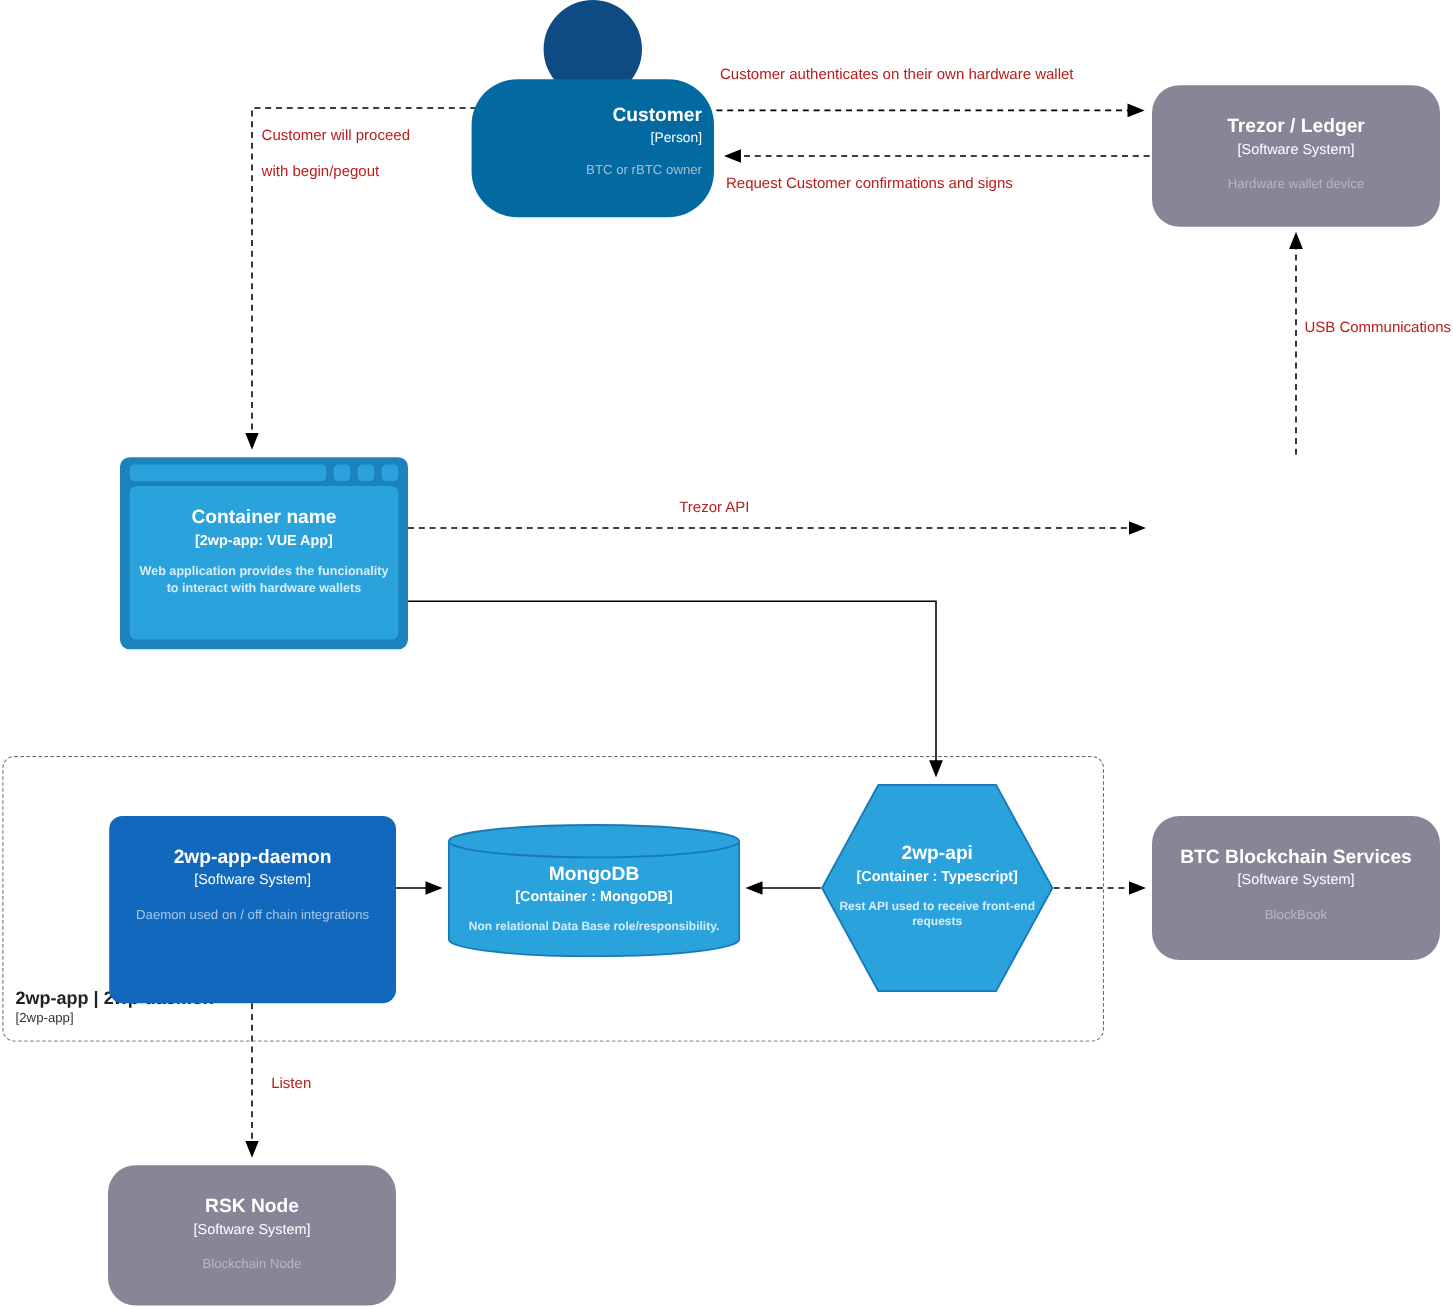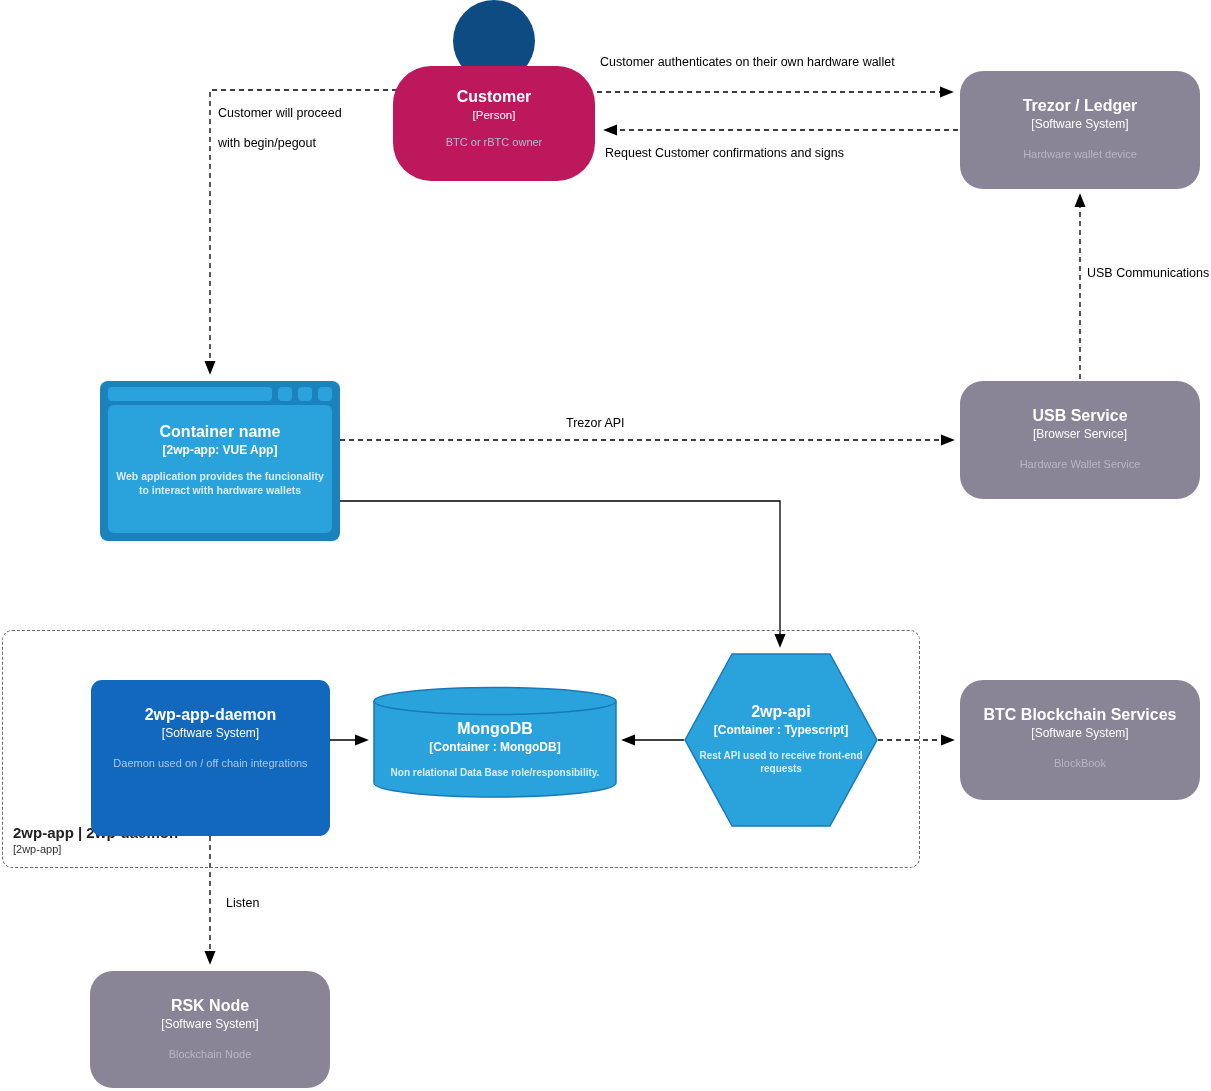--- a/index.html
+++ b/index.html
@@ -10,21 +10,21 @@
   
   .node{position:absolute;box-sizing:border-box;display:block;text-align:center;color:#fff;}
   .node .title{display:block;font-weight:bold;font-size:16px;line-height:1.15;}
   .node .type{display:block;font-size:12px;line-height:1.25;margin-top:2px;}
   .node .desc{display:block;font-size:11px;line-height:1.3;margin-top:15px;}
   
   .gray{background:#8a8497;border-radius:23px;padding:26px 8px 0 8px;}
   .gray .desc{color:#bab5c5;}
   
   .person-head{position:absolute;left:453px;top:0px;width:82px;height:82px;border-radius:50%;background:#0d4b82;}
-  .person-body{left:393px;top:66px;width:202px;height:115px;background:#be185d;border-radius:38px;padding:22px 10px 0 10px;}
+  .person-body{left:393px;top:66px;width:202px;height:115px;background:#0369a1;border-radius:38px;padding:22px 10px 0 10px;text-align:right;}
   .person-body .type{font-size:11.5px;}
   .person-body .desc{color:#a9bdd3;margin-top:12px;}
   
   .blue{background:#1168bd;border-radius:11px;padding:26px 8px 0 8px;}
   .blue .desc{color:#a6c8e8;}
   
   #browser{left:100px;top:381px;width:240px;height:160px;background:#1b82be;border-radius:8px;padding:0;}
   #browser .bar{position:absolute;left:8px;right:8px;top:6px;height:14px;display:flex;gap:6px;}
   #browser .addr{flex:1;background:#2aa2dc;border-radius:4px;}
   #browser .wbtn{width:14px;height:14px;background:#2aa2dc;border-radius:4px;}
@@ -40,21 +40,21 @@
   #mongo{left:373px;top:686px;width:244px;height:112px;}
   #mongo .stack{padding-top:34px;}
   #hex{left:684px;top:653px;width:194px;height:174px;}
   #hex .stack{padding-top:50px;}
   
   #boundary{position:absolute;left:2px;top:630px;width:918px;height:238px;border:1px dashed #6b6b6b;border-radius:10px;box-sizing:border-box;}
   #boundary .blabel{position:absolute;left:10px;bottom:12px;text-align:left;color:#222;}
   #boundary .btitle{display:block;font-weight:bold;font-size:15px;}
   #boundary .btype{display:block;font-size:11px;margin-top:2px;color:#333;}
   
-  .elabel{position:absolute;font-size:12.5px;color:#000000;white-space:nowrap;}
+  .elabel{position:absolute;font-size:12.5px;color:#b91c1c;white-space:nowrap;}
   
   #edges{position:absolute;left:0;top:0;pointer-events:none;}
 </style>
 </head>
 <body>
 
 <div id="canvas">
 
   <svg id="edges" width="1211" height="1091" viewBox="0 0 1211 1091">
     <defs>
@@ -101,25 +101,20 @@
       <div class="wbtn"></div>
       <div class="wbtn"></div>
     </div>
     <div class="content">
       <span class="title">Container name</span>
       <span class="type">[2wp-app: VUE App]</span>
       <span class="desc">Web application provides the funcionality to interact with hardware wallets</span>
     </div>
   </div>
 
-  <div class="node gray" style="left:960px;top:381px;width:240px;height:118px;">
-    <span class="title">USB Service</span>
-    <span class="type">[Browser Service]</span>
-    <span class="desc">Hardware Wallet Service</span>
-  </div>
 
   <div class="node blue" style="left:91px;top:680px;width:239px;height:156px;">
     <span class="title">2wp-app-daemon</span>
     <span class="type">[Software System]</span>
     <span class="desc">Daemon used on / off chain integrations</span>
   </div>
 
   <div class="node shape-node" id="mongo">
     <svg class="shape" width="244" height="112" viewBox="0 0 244 112">
       <path d="M1,15 V97 A121,14 0 0 0 243,97 V15" fill="#2aa2dc" stroke="#1879b8" stroke-width="1.5"></path>

